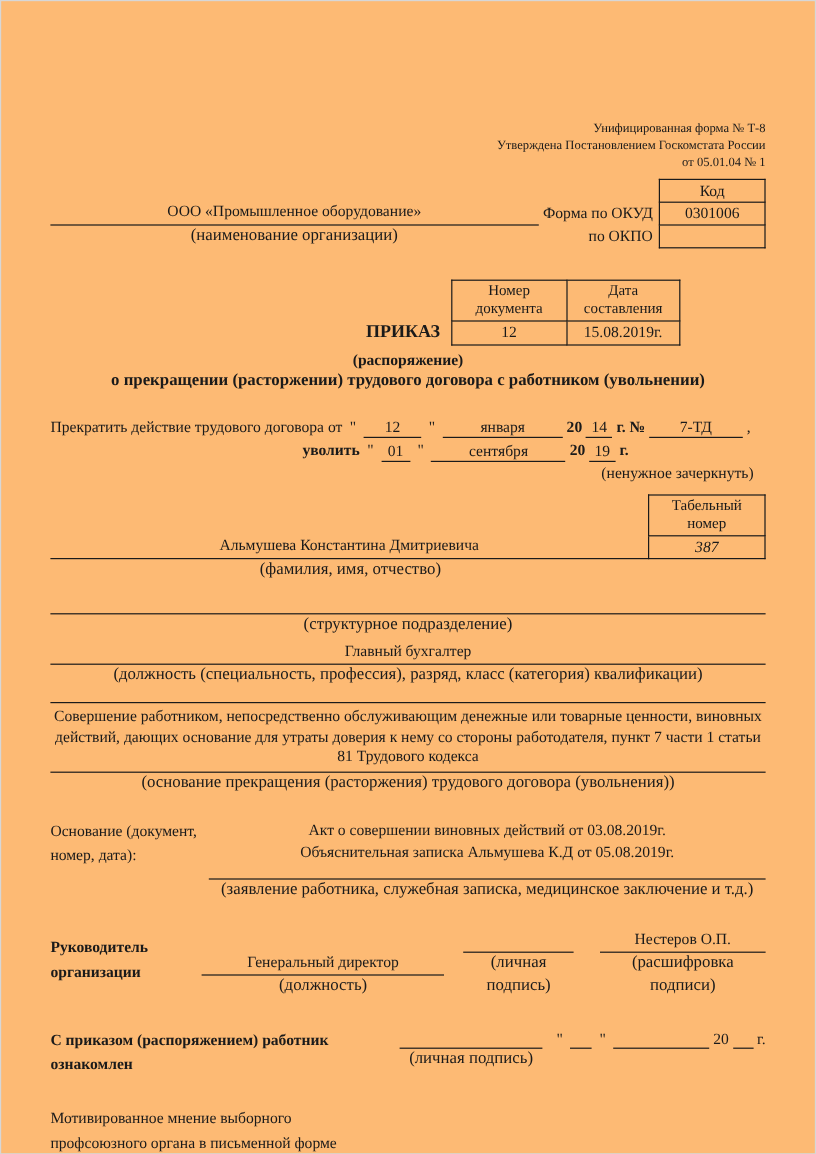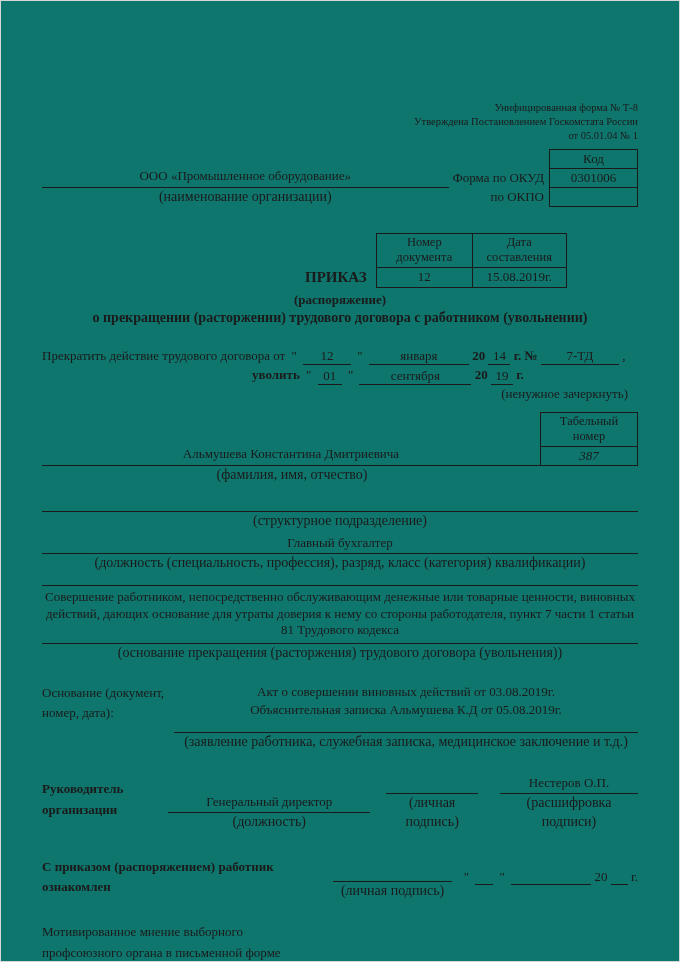--- a/index.html
+++ b/index.html
@@ -1,19 +1,19 @@
 <!DOCTYPE html>
 <html><head>
 <meta charset="utf-8">
 <style>
   * { margin:0; padding:0; box-sizing:border-box; }
   html,body { background:#ffffff; }
   .page {
     position:relative; width:680px; height:962px; margin:0 auto;
-    background:#0f766e; border:1px solid #d7d7d7;
+    background:#fdba74; border:1px solid #d7d7d7;
     font-family:"Liberation Serif","DejaVu Serif",serif;
     color:#1a1a1a; font-size:13px; overflow:hidden;
   }
   .content { padding:100px 41px 0 41px; }
   .b { font-weight:bold; }
   .cap { font-size:14px; text-align:center; line-height:1.3; }
   .blank {
     display:inline-block; border-bottom:1.5px solid #1a1a1a;
     text-align:center; vertical-align:bottom; line-height:1.2; height:17px;
   }
@@ -72,21 +72,21 @@
   .basis-docs { text-align:center; line-height:1.45; border-bottom:1.5px solid #1a1a1a; padding-bottom:12px; }
 
   .head-row { display:flex; align-items:flex-end; margin-top:24px; }
   .head-label { width:128px; line-height:1.55; margin-bottom:11px; }
   .sig-col { text-align:center; }
   .sig-val { border-bottom:1.5px solid #1a1a1a; padding-bottom:2px; min-height:17px; }
   .col-pos { width:205px; }
   .col-sign { width:93px; margin-left:16px; }
   .col-name { width:140px; margin-left:22px; }
 
-  .ack-row { display:flex; align-items:center; margin-top:26px; }
+  .ack-row { display:flex; align-items:flex-start; margin-top:26px; }
   .ack-label { width:285px; line-height:1.55; margin-bottom:11px; }
   .ack-sig { width:122px; margin-left:15px; }
   .ack-date { margin-left:9px; margin-bottom:11px; white-space:nowrap; }
 
   .union-label { margin-top:14px; line-height:1.6; }
   .union-line { margin-top:13px; white-space:nowrap; line-height:1.5; }
 </style>
 </head>
 <body>
 

